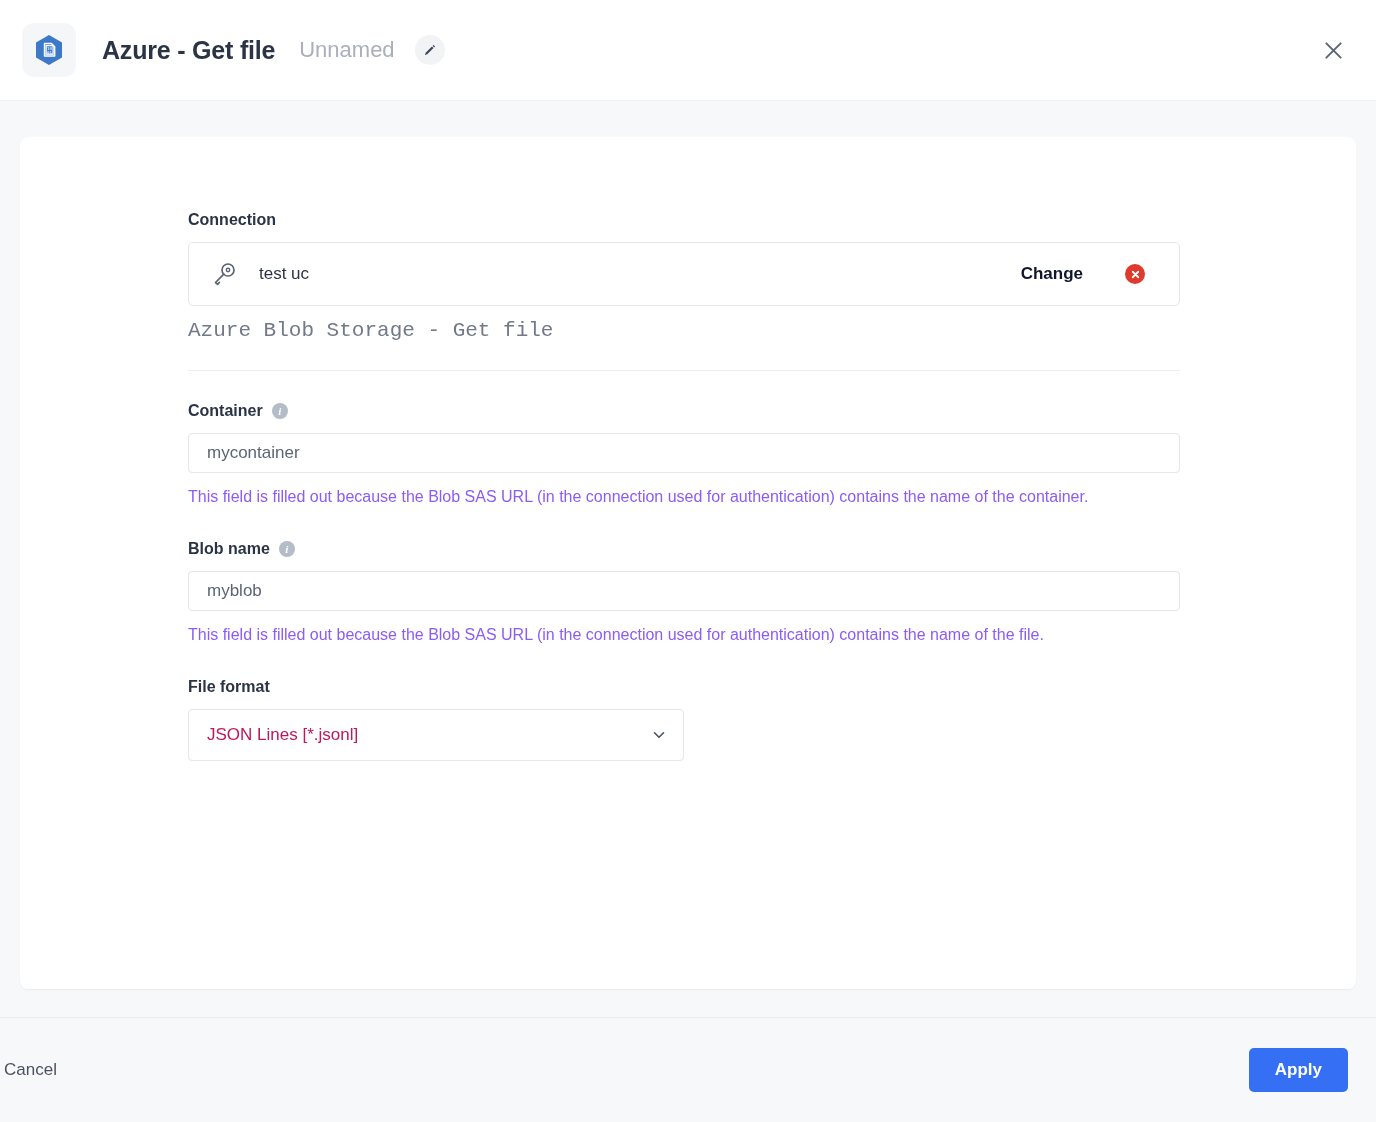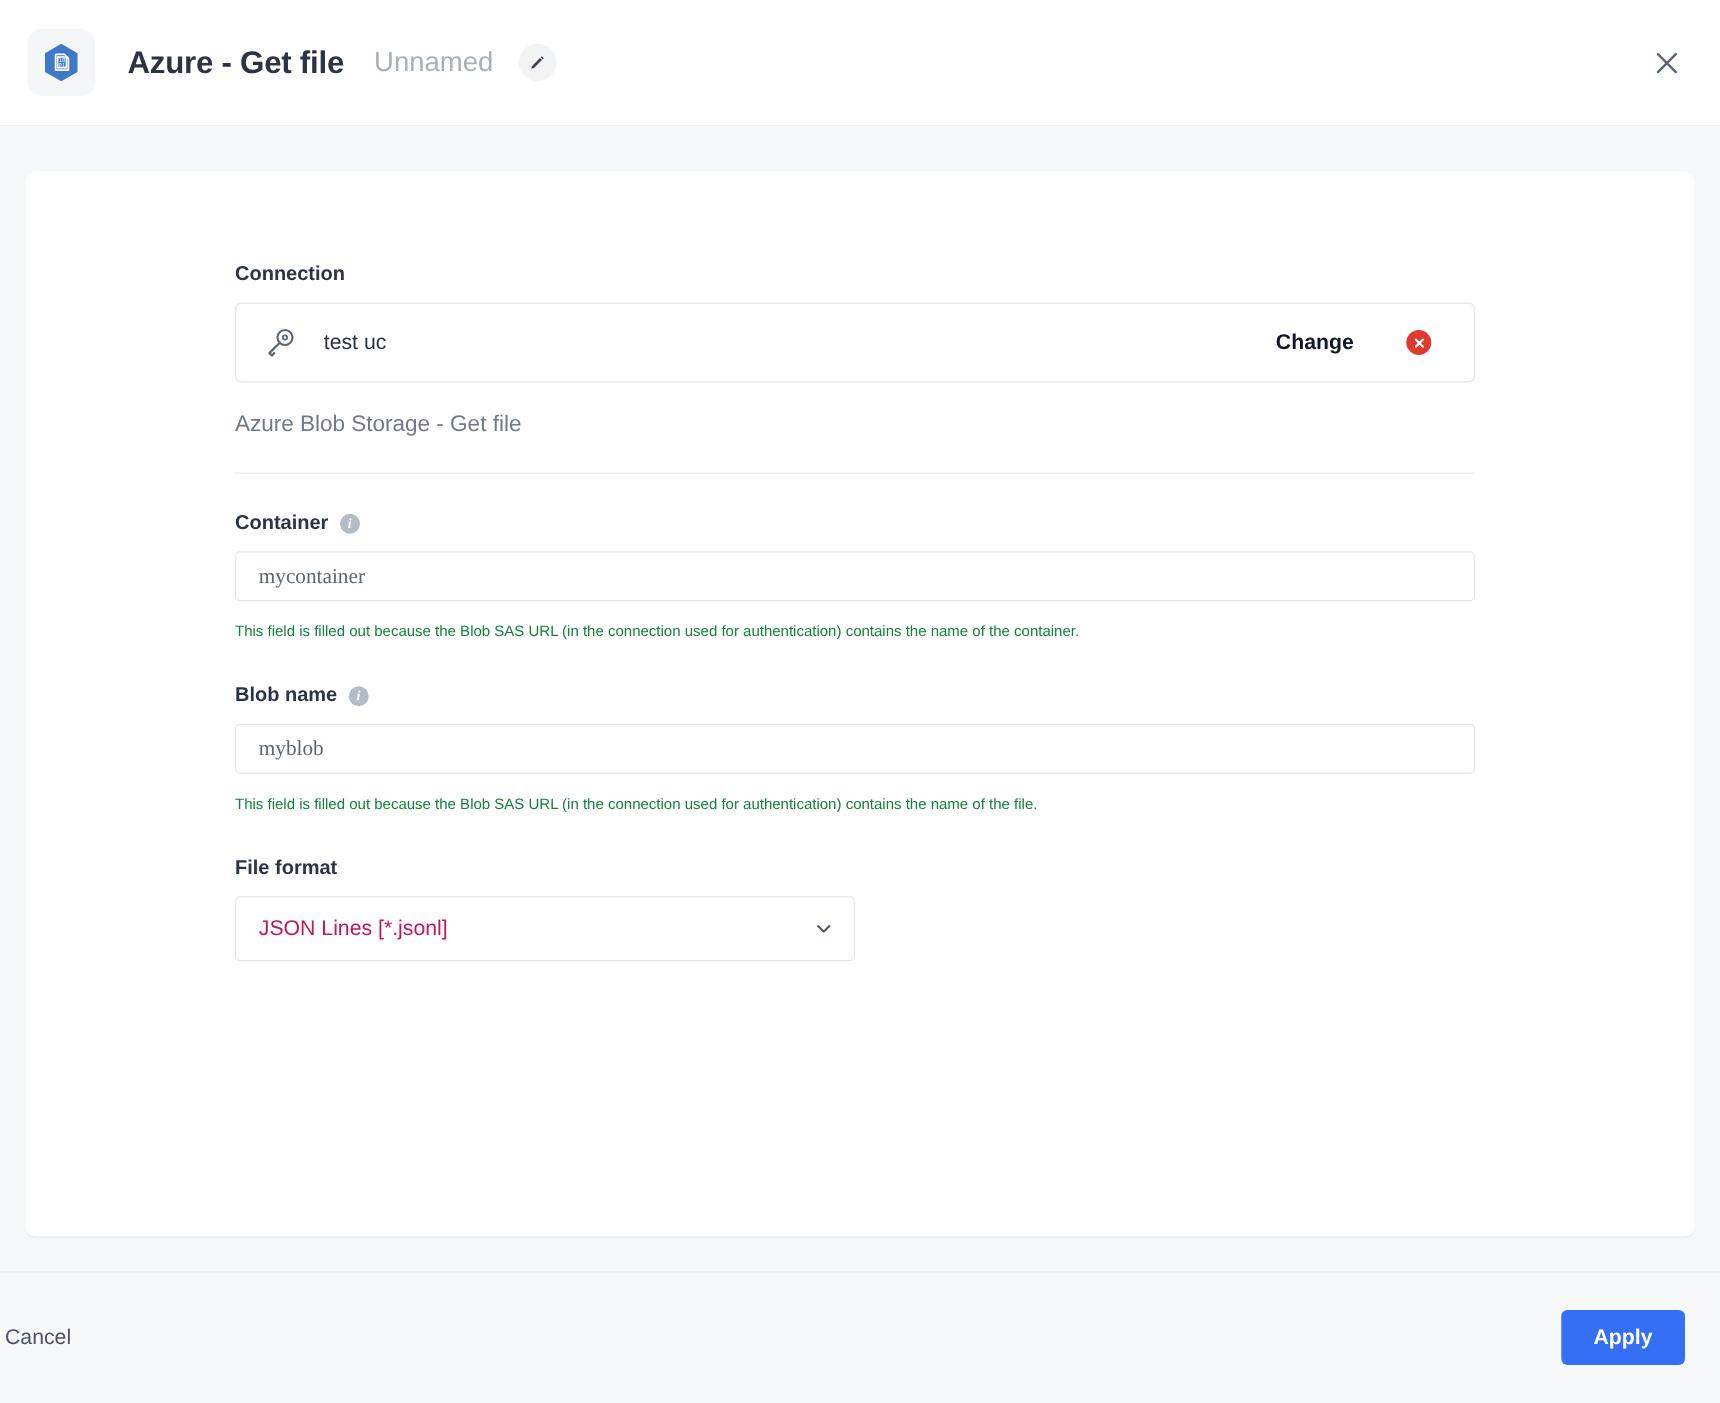--- a/index.html
+++ b/index.html
@@ -145,50 +145,51 @@
 
   
   .section-title {
     font-size: 22px;
     font-weight: bold;
     color: #2b3445;
     margin: 60px 0 0 0;
     letter-spacing: -0.1px;
   }
   .section-subtitle {
-    font-size: 18px;
+    font-size: 21px;
     color: #707a88;
-    margin: 23px 0 0 0;
+    margin: 13px 0 0 0;
+    font-family: Liberation Mono, monospace;
   }
   .divider {
     height: 1px;
     background: #ebedf0;
     margin: 28px 0 0 0;
     width: 992px;
   }
 
   
   .field-block { margin-top: 31px; }
   .text-input {
     width: 992px;
     height: 40px;
     border: 1px solid #e3e6ea;
     border-radius: 4px;
     background: #ffffff;
     padding: 0 18px;
     font-size: 17px;
     color: #5b6675;
-    font-family: Liberation Serif, serif;
+    font-family: Liberation Sans, sans-serif;
     outline: none;
   }
   .helper-text {
     width: 970px;
-    font-size: 12px;
+    font-size: 16px;
     line-height: 24px;
-    color: #15803d;
+    color: #8b5cf6;
     margin: 12px 0 0 0;
   }
   .select-wrap {
     position: relative;
     width: 496px;
     margin-top: 13px;
   }
   .select-box {
     width: 496px;
     height: 52px;

